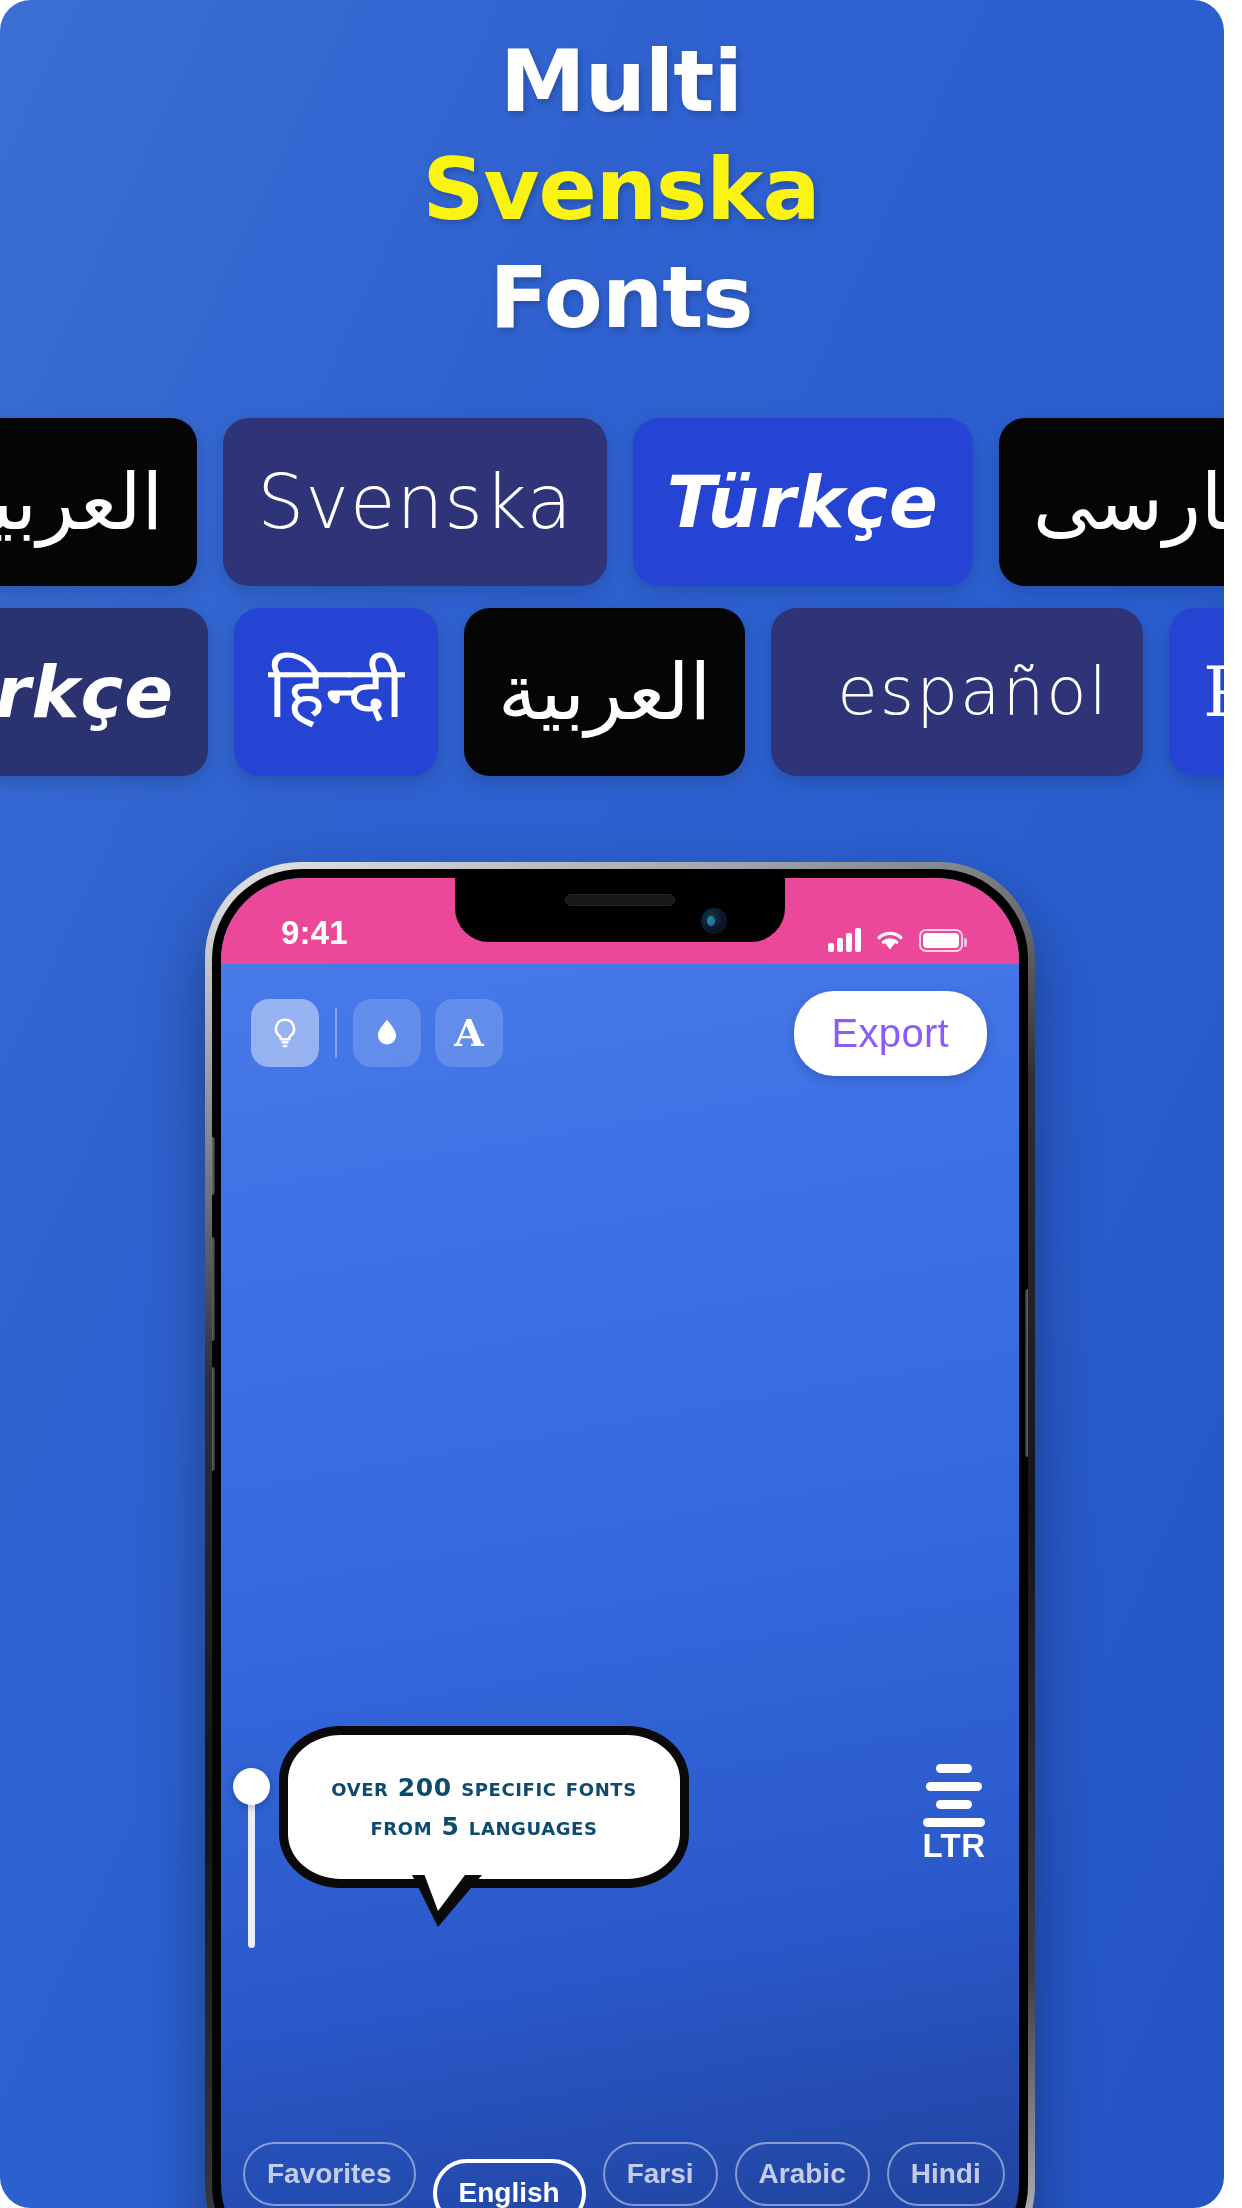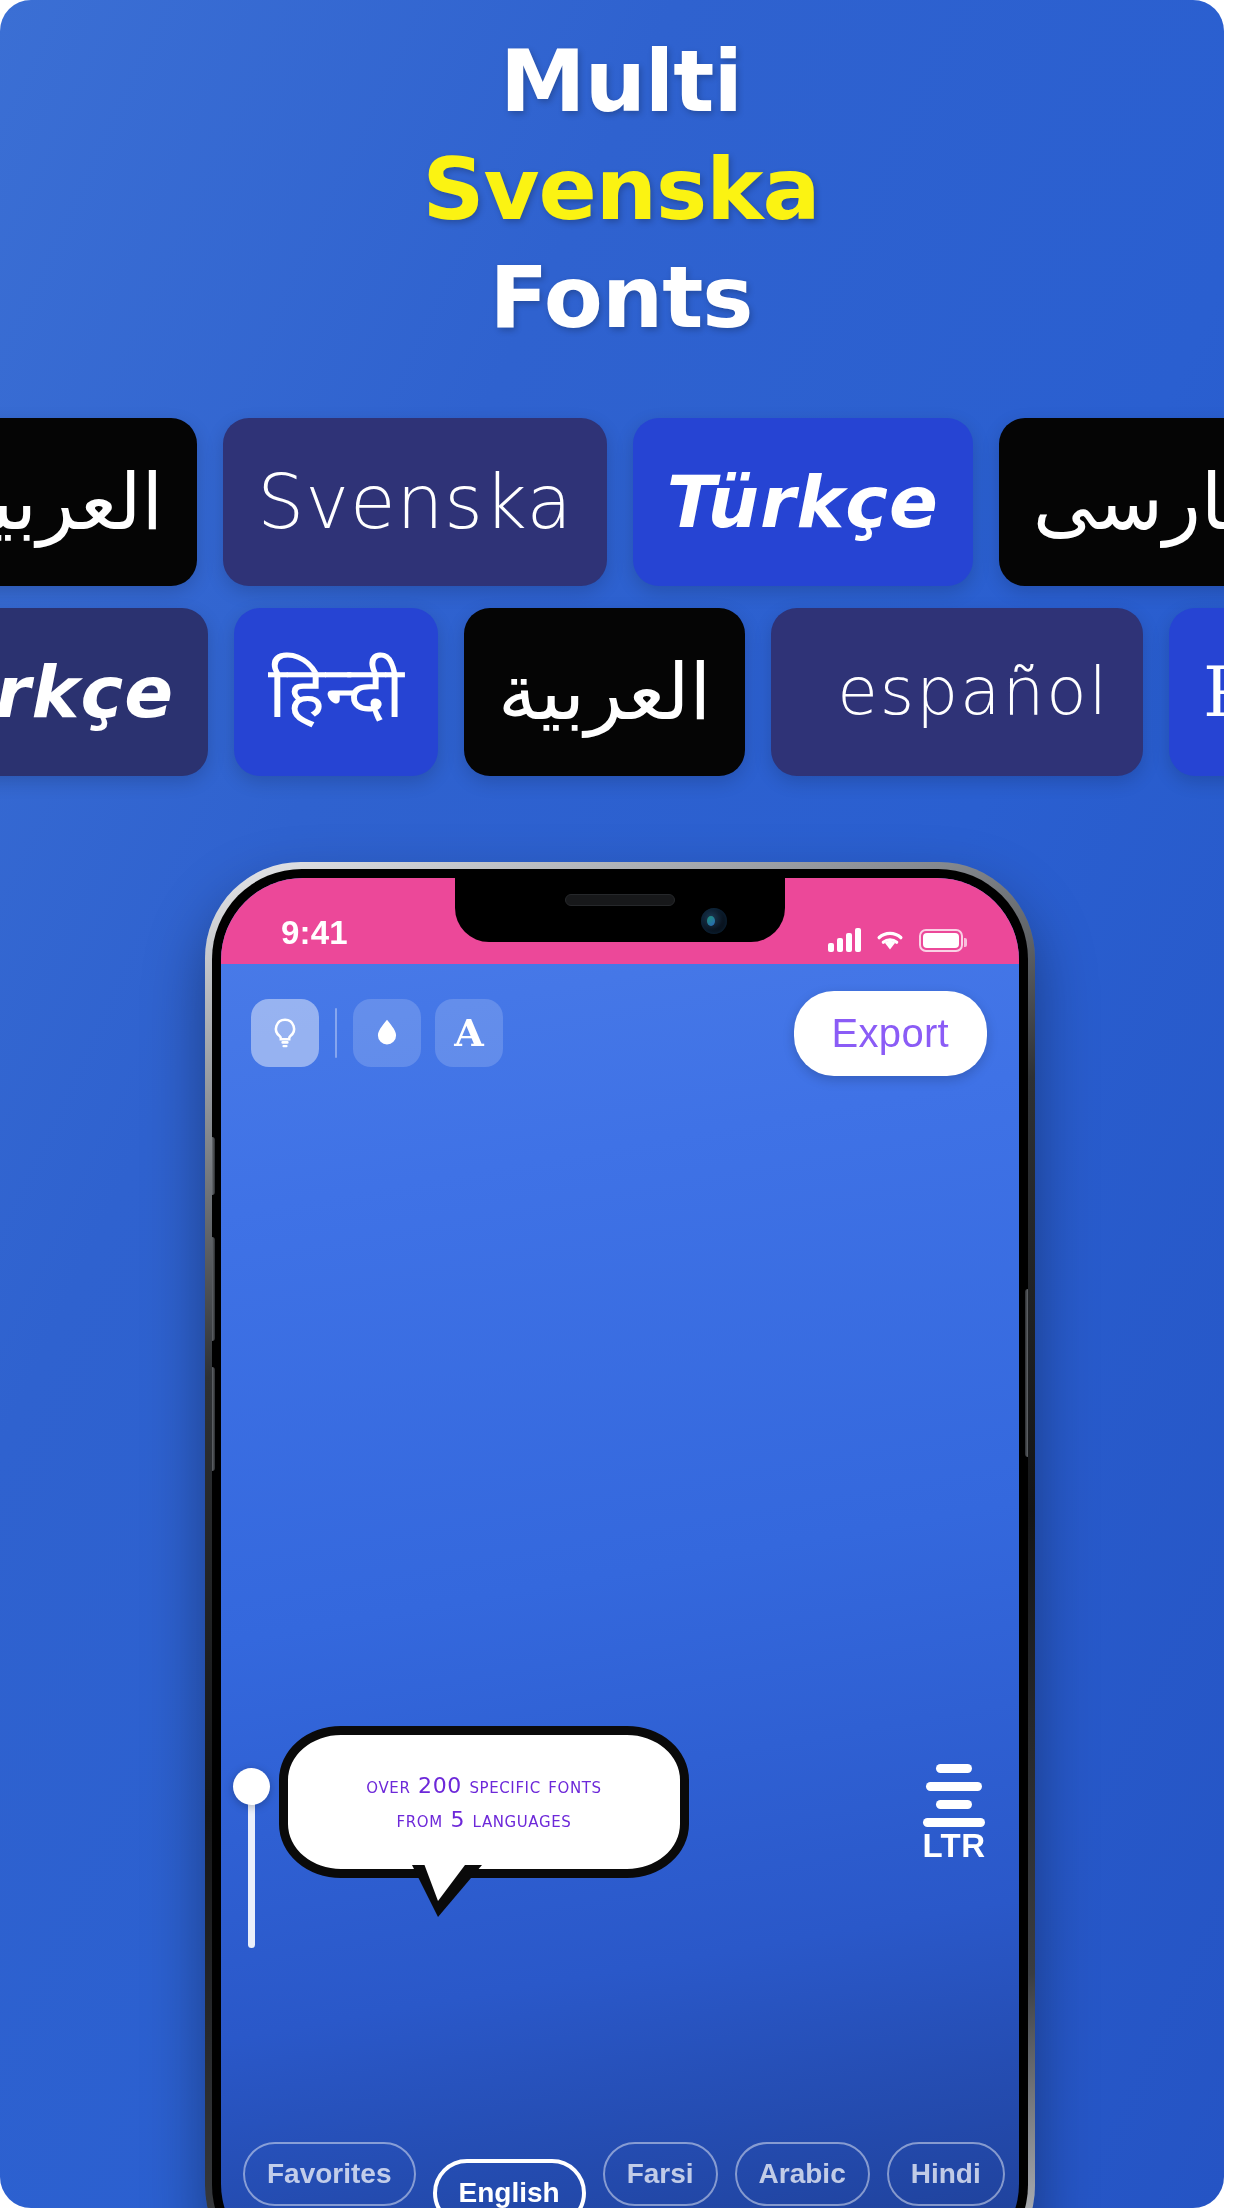--- a/index.html
+++ b/index.html
@@ -308,24 +308,24 @@
     position: relative;
     background: #fff;
     border: 9px solid #0a0a0a;
     border-radius: 62px / 54px;
     padding: 34px 30px 32px;
     text-align: center;
   }
   .bubble-line {
     display: block;
     font-family: "DejaVu Sans", sans-serif;
-    font-weight: 400;
-    font-size: 22px;
+    font-weight: 700;
+    font-size: 25px;
     letter-spacing: .6px;
-    color: #6d28d9;
+    color: #0c4a6e;
     font-variant: small-caps;
     text-transform: lowercase;
     line-height: 1.55;
     white-space: nowrap;
   }
   .bubble-tail {
     position: absolute;
     left: 124px;
     bottom: -48px;
     width: 0; height: 0;

